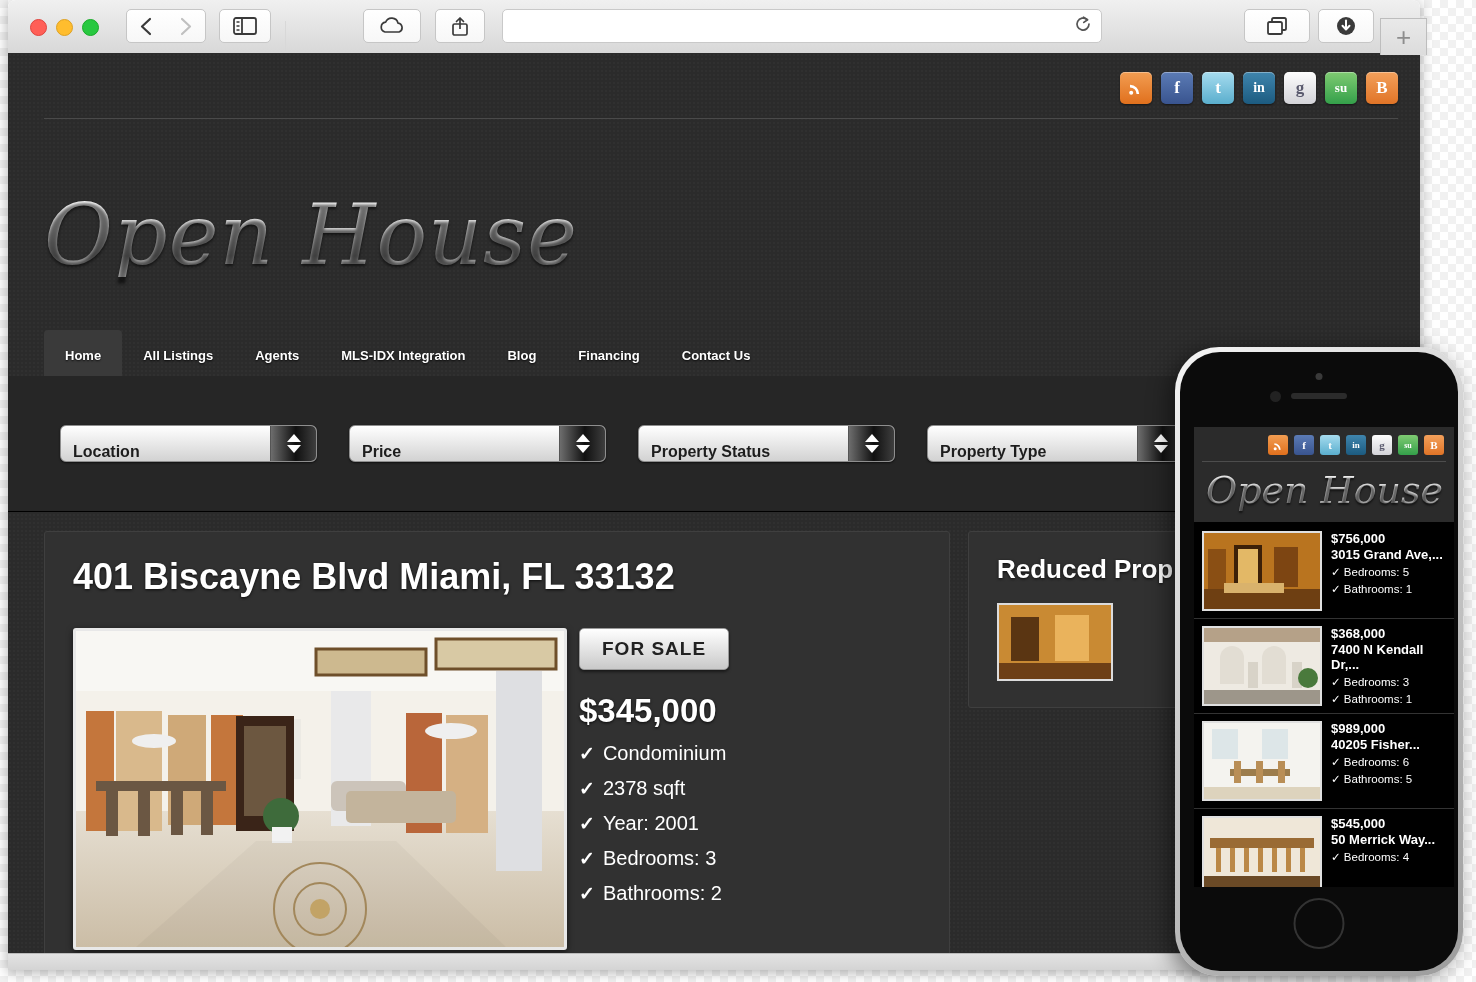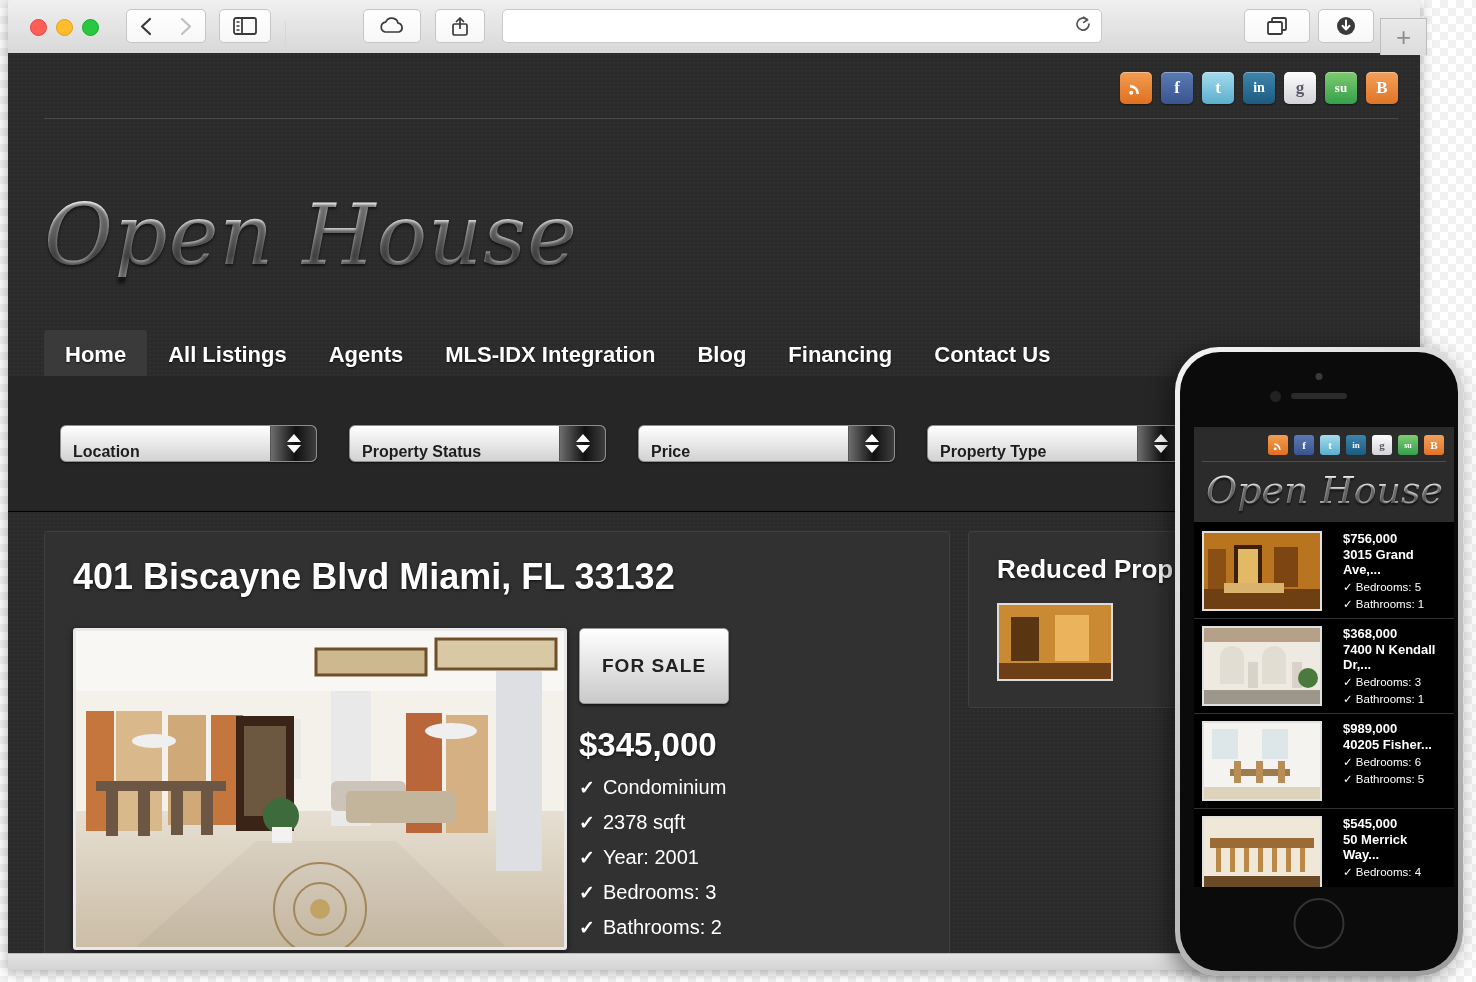--- a/index.html
+++ b/index.html
@@ -105,21 +105,21 @@
     text-shadow:0 2px 3px rgba(0,0,0,.55);
     letter-spacing:1px;
   }
   .navbar{
     position:absolute;left:0;top:277px;width:1412px;height:46px;
     border-bottom:1px solid #4d4d4d;
   }
   .navlist{position:absolute;left:36px;top:0;display:flex;height:46px;}
   .navitem{
     display:flex;align-items:center;padding:0 21px;height:50px;
-    color:#ffffff;font-size:22px;font-weight:bold;white-space:nowrap;
+    color:#ffffff;font-size:13px;font-weight:bold;white-space:nowrap;
     text-shadow:0 1px 2px rgba(0,0,0,.8);
   }
   .navitem.active{background:#3a3a3a;border-radius:4px 4px 0 0;}
 
   .filterbar{
     position:absolute;left:0;top:323px;width:1412px;height:135px;
     background:#262626;
     border-bottom:1px solid #000;
   }
   .selects{position:absolute;left:52px;top:49px;display:flex;gap:32px;}
@@ -153,21 +153,21 @@
     color:#fff;font-size:36px;font-weight:bold;margin:24px 0 0 28px;
     text-shadow:0 1px 3px rgba(0,0,0,.8);
   }
   .prop-photo{
     position:absolute;left:28px;top:96px;width:488px;height:316px;
     border:3px solid #e8e8e8;border-radius:3px;overflow:hidden;
     box-shadow:0 2px 6px rgba(0,0,0,.6);
   }
   .detail-col{position:absolute;left:534px;top:96px;width:340px;}
   .forsale{
-    display:inline-block;padding:26px 22px;border-radius:5px;
+    display:inline-block;padding:9px 22px;border-radius:5px;
     background:linear-gradient(#ffffff,#c9c9c9);
     border:1px solid #9a9a9a;
     color:#222;font-weight:bold;font-size:19px;letter-spacing:1px;
     box-shadow:0 2px 3px rgba(0,0,0,.5);
   }
   .price{color:#fff;font-size:33px;font-weight:bold;margin-top:22px;text-shadow:0 1px 3px rgba(0,0,0,.8);}
   .feat{color:#fff;font-size:20px;margin-top:12px;display:flex;align-items:baseline;gap:8px;}
   .tick{font-size:19px;font-weight:bold;}
 
   .side-col{
@@ -206,21 +206,21 @@
   .m-soc{width:20px;height:20px;border-radius:3px;display:flex;align-items:center;justify-content:center;color:#fff;font-size:11px;font-weight:bold;font-family:"Liberation Serif",serif;}
   .m-hr{height:1px;background:#4d4d4d;margin:0 8px;}
   .m-logo{
     font-family:"DejaVu Serif",serif;font-style:italic;font-size:38px;
     padding:6px 0 10px 12px;
     background:linear-gradient(#ffffff 15%,#c8c8c8 55%,#8f8f8f 85%);
     -webkit-background-clip:text;background-clip:text;color:transparent;
     text-shadow:0 2px 2px rgba(0,0,0,.55);
   }
   .m-list{background:#000;padding:2px 0;}
-  .m-item{display:flex;gap:21px;padding:7px 8px;border-bottom:1px solid #333;align-items:flex-start;}
+  .m-item{display:flex;gap:9px;padding:7px 8px;border-bottom:1px solid #333;align-items:flex-start;}
   .m-thumb{width:116px;height:76px;border:2px solid #e0e0e0;flex:none;overflow:hidden;}
   .m-info{color:#fff;}
   .m-price{font-size:13px;font-weight:bold;}
   .m-addr{font-size:13px;font-weight:bold;margin-top:1px;}
   .m-feat{font-size:11.5px;margin-top:3px;}
   .home-btn{
     position:absolute;left:50%;bottom:22px;transform:translateX(-50%);
     width:47px;height:47px;border-radius:50%;border:2px solid #333;
   }
   .bottom-strip{
@@ -344,28 +344,28 @@
     <div class="filterbar">
       <div class="selects">
         <div class="sel">
           <span class="sel-label">Location</span>
           <span class="sel-arrow">
               <i class="arrow-up"></i>
               <i class="arrow-dn"></i>
             </span>
         </div>
         <div class="sel">
-          <span class="sel-label">Property Status</span>
+          <span class="sel-label">Price</span>
           <span class="sel-arrow">
               <i class="arrow-up"></i>
               <i class="arrow-dn"></i>
             </span>
         </div>
         <div class="sel">
-          <span class="sel-label">Price</span>
+          <span class="sel-label">Property Status</span>
           <span class="sel-arrow">
               <i class="arrow-up"></i>
               <i class="arrow-dn"></i>
             </span>
         </div>
         <div class="sel">
           <span class="sel-label">Property Type</span>
           <span class="sel-arrow">
               <i class="arrow-up"></i>
               <i class="arrow-dn"></i>

